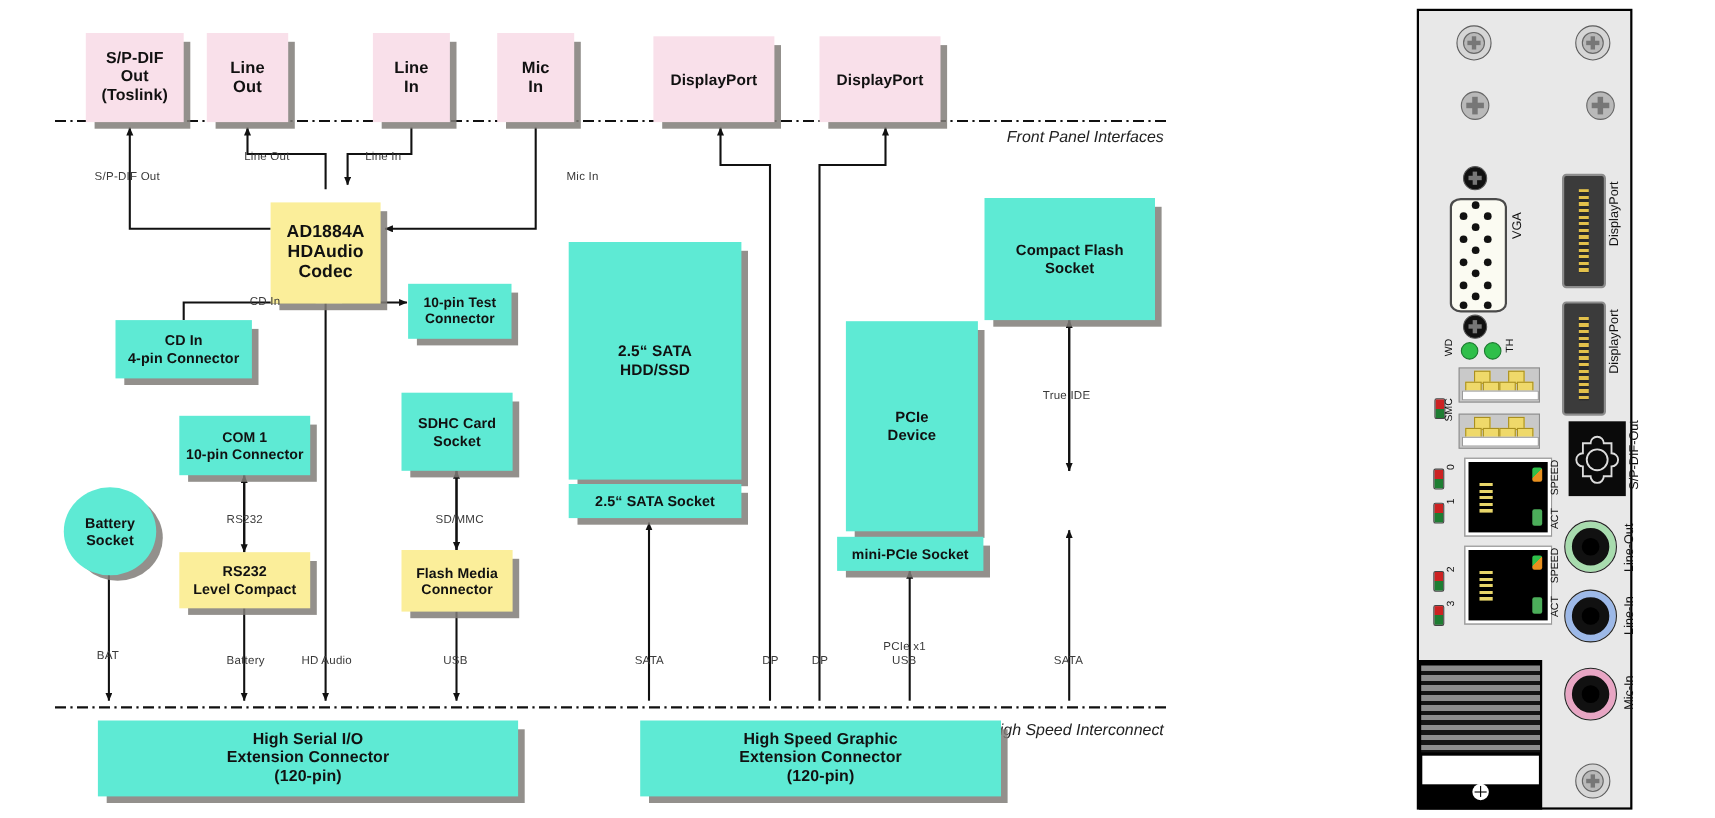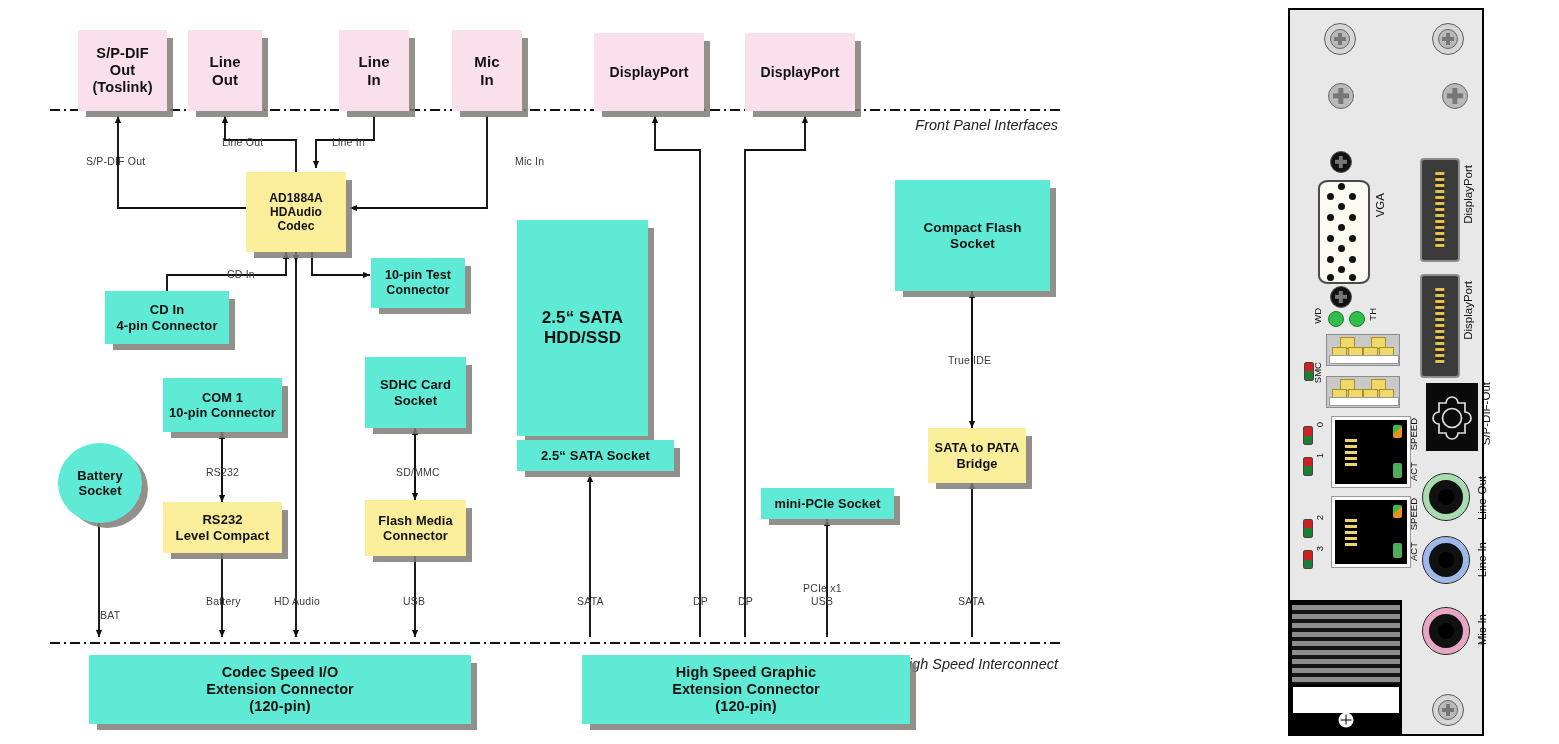--- a/index.html
+++ b/index.html
@@ -164,21 +164,21 @@
       <span>In</span>
     </div>
   </div>
   <div class="blk pink" style="left:594px;top:33px;width:110px;height:78px;font-size:14px;">
     <span>DisplayPort</span>
   </div>
   <div class="blk pink" style="left:745px;top:33px;width:110px;height:78px;font-size:14px;">
     <span>DisplayPort</span>
   </div>
 
-  <div class="blk yellow" style="left:246px;top:172px;width:100px;height:80px;font-size:12px;">
+  <div class="blk yellow" style="left:246px;top:184px;width:100px;height:92px;font-size:16px;">
     <div>
       <span>AD1884A</span>
       <span>HDAudio</span>
       <span>Codec</span>
     </div>
   </div>
 
   <div class="blk peach" style="left:105px;top:291px;width:124px;height:53px;font-size:13px;">
     <div>
       <span>CD In</span>
@@ -221,51 +221,51 @@
     </div>
   </div>
 
   <div class="blk yellow" style="left:365px;top:500px;width:101px;height:56px;font-size:12.8px;">
     <div>
       <span>Flash Media</span>
       <span>Connector</span>
     </div>
   </div>
 
-  <div class="blk peach" style="left:517px;top:220px;width:131px;height:216px;font-size:17px;">
+  <div class="blk peach" style="left:517px;top:220px;width:157px;height:216px;font-size:14px;">
     <div>
       <span>2.5“ SATA</span>
       <span>HDD/SSD</span>
     </div>
   </div>
   <div class="blk peach" style="left:517px;top:440px;width:157px;height:31px;font-size:13px;">
     <span>2.5“ SATA Socket</span>
   </div>
 
+  <div class="blk peach" style="left:769px;top:292px;width:120px;height:191px;font-size:13.5px;">
+    <div>
+      <span>PCIe</span>
+      <span>Device</span>
+    </div>
+  </div>
   <div class="blk peach" style="left:761px;top:488px;width:133px;height:31px;font-size:12.8px;">
     <span>mini-PCIe Socket</span>
   </div>
 
   <div class="blk peach" style="left:895px;top:180px;width:155px;height:111px;font-size:13.5px;">
     <div>
       <span>Compact Flash</span>
       <span>Socket</span>
     </div>
   </div>
 
-  <div class="blk yellow" style="left:928px;top:428px;width:98px;height:55px;font-size:12.8px;">
-    <div>
-      <span>SATA to PATA</span>
-      <span>Bridge</span>
-    </div>
-  </div>
 
   <div class="blk peach" style="left:89px;top:655px;width:382px;height:69px;font-size:14.5px;">
     <div>
-      <span>Codec Speed I/O</span>
+      <span>High Serial I/O</span>
       <span>Extension Connector</span>
       <span>(120-pin)</span>
     </div>
   </div>
 
   <div class="blk peach" style="left:582px;top:655px;width:328px;height:69px;font-size:14.5px;">
     <div>
       <span>High Speed Graphic</span>
       <span>Extension Connector</span>
       <span>(120-pin)</span>
@@ -274,21 +274,21 @@
 
   <div class="wlab" style="left:86px;top:155px;">S/P-DIF Out</div>
   <div class="wlab" style="left:222px;top:136px;">Line Out</div>
   <div class="wlab" style="left:332px;top:136px;">Line In</div>
   <div class="wlab" style="left:471px;top:155px;padding-left:44px;">Mic In</div>
   <div class="wlab" style="left:227px;top:268px;">CD In</div>
   <div class="wlab" style="left:206px;top:466px;">RS232</div>
   <div class="wlab" style="left:396px;top:466px;">SD/MMC</div>
   <div class="wlab" style="left:948px;top:354px;text-align:center;">True IDE</div>
 
-  <div class="wlab" style="left:88px;top:609px;margin-left:12px;">BAT</div>
+  <div class="wlab" style="left:88px;top:590px;">BAT</div>
   <div class="wlab" style="left:206px;top:595px;">Battery</div>
   <div class="wlab" style="left:274px;top:595px;">HD Audio</div>
   <div class="wlab" style="left:403px;top:595px;">USB</div>
   <div class="wlab" style="left:577px;top:595px;">SATA</div>
   <div class="wlab" style="left:693px;top:595px;">DP</div>
   <div class="wlab" style="left:738px;top:595px;">DP</div>
   <div class="wlab" style="left:803px;top:582px;">PCIe x1</div>
   <div class="wlab" style="left:811px;top:595px;">USB</div>
   <div class="wlab" style="left:958px;top:595px;">SATA</div>
 

